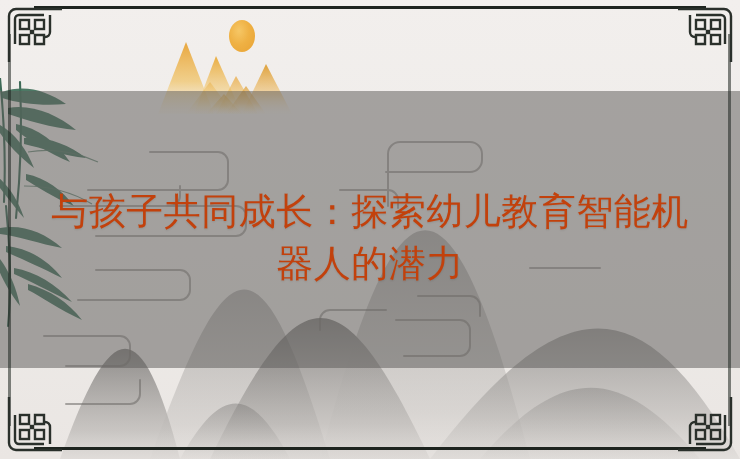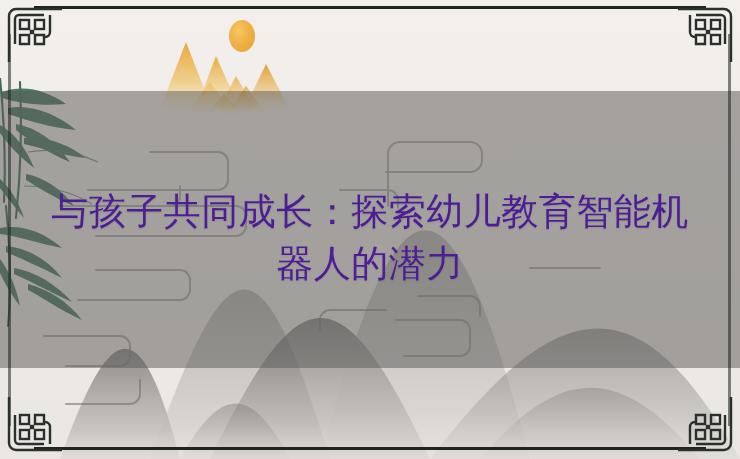--- a/index.html
+++ b/index.html
@@ -88,21 +88,21 @@
   
   .title-wrap {
     position: absolute;
     left: 40px;
     top: 186px;
     width: 660px;
     text-align: center;
   }
   .title {
     margin: 0;
-    color: #4c1d95;
+    color: #c2410c;
     font-size: 37px;
     line-height: 52px;
     letter-spacing: 0.5px;
     font-weight: 400;
     font-family: "DejaVu Sans", "Liberation Sans", sans-serif;
     white-space: pre-line;
     text-shadow: 0 1px 2px rgba(0,0,0,0.10);
   }
 
   

